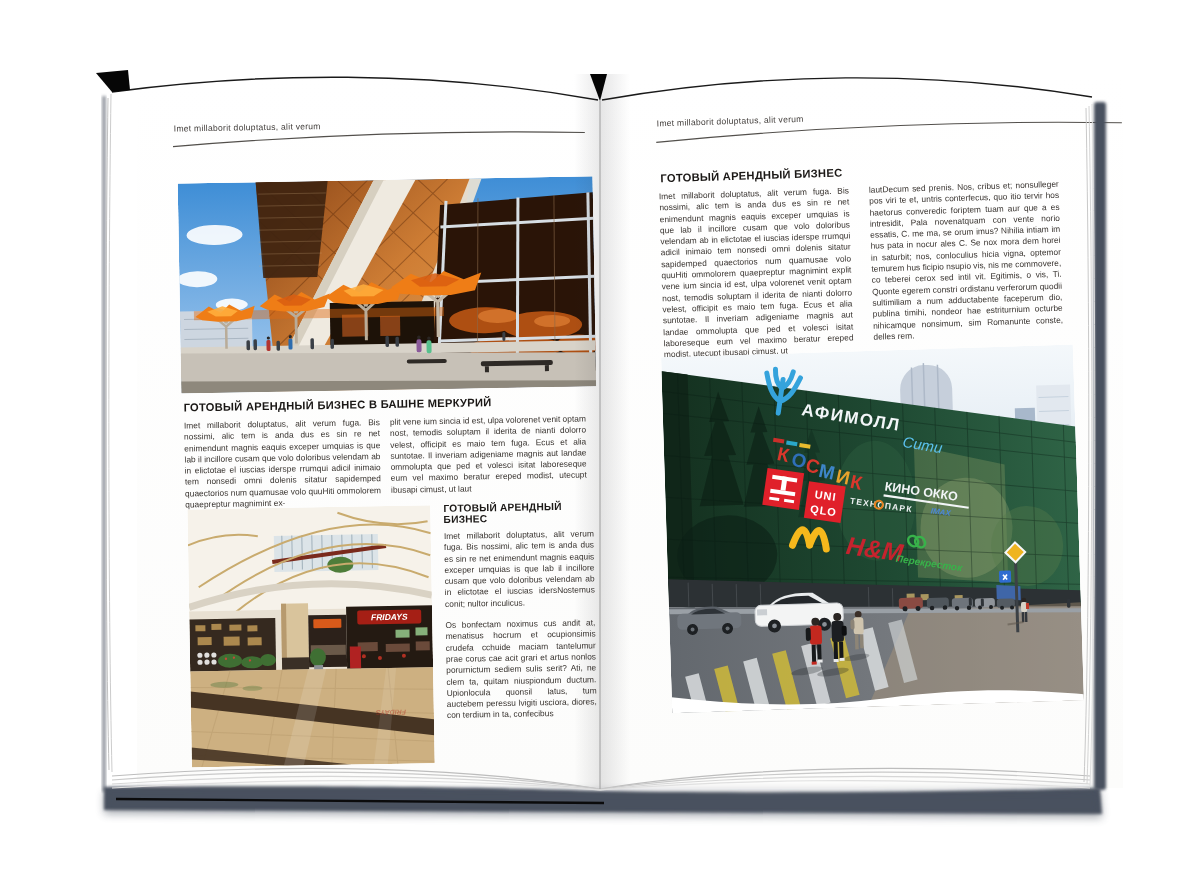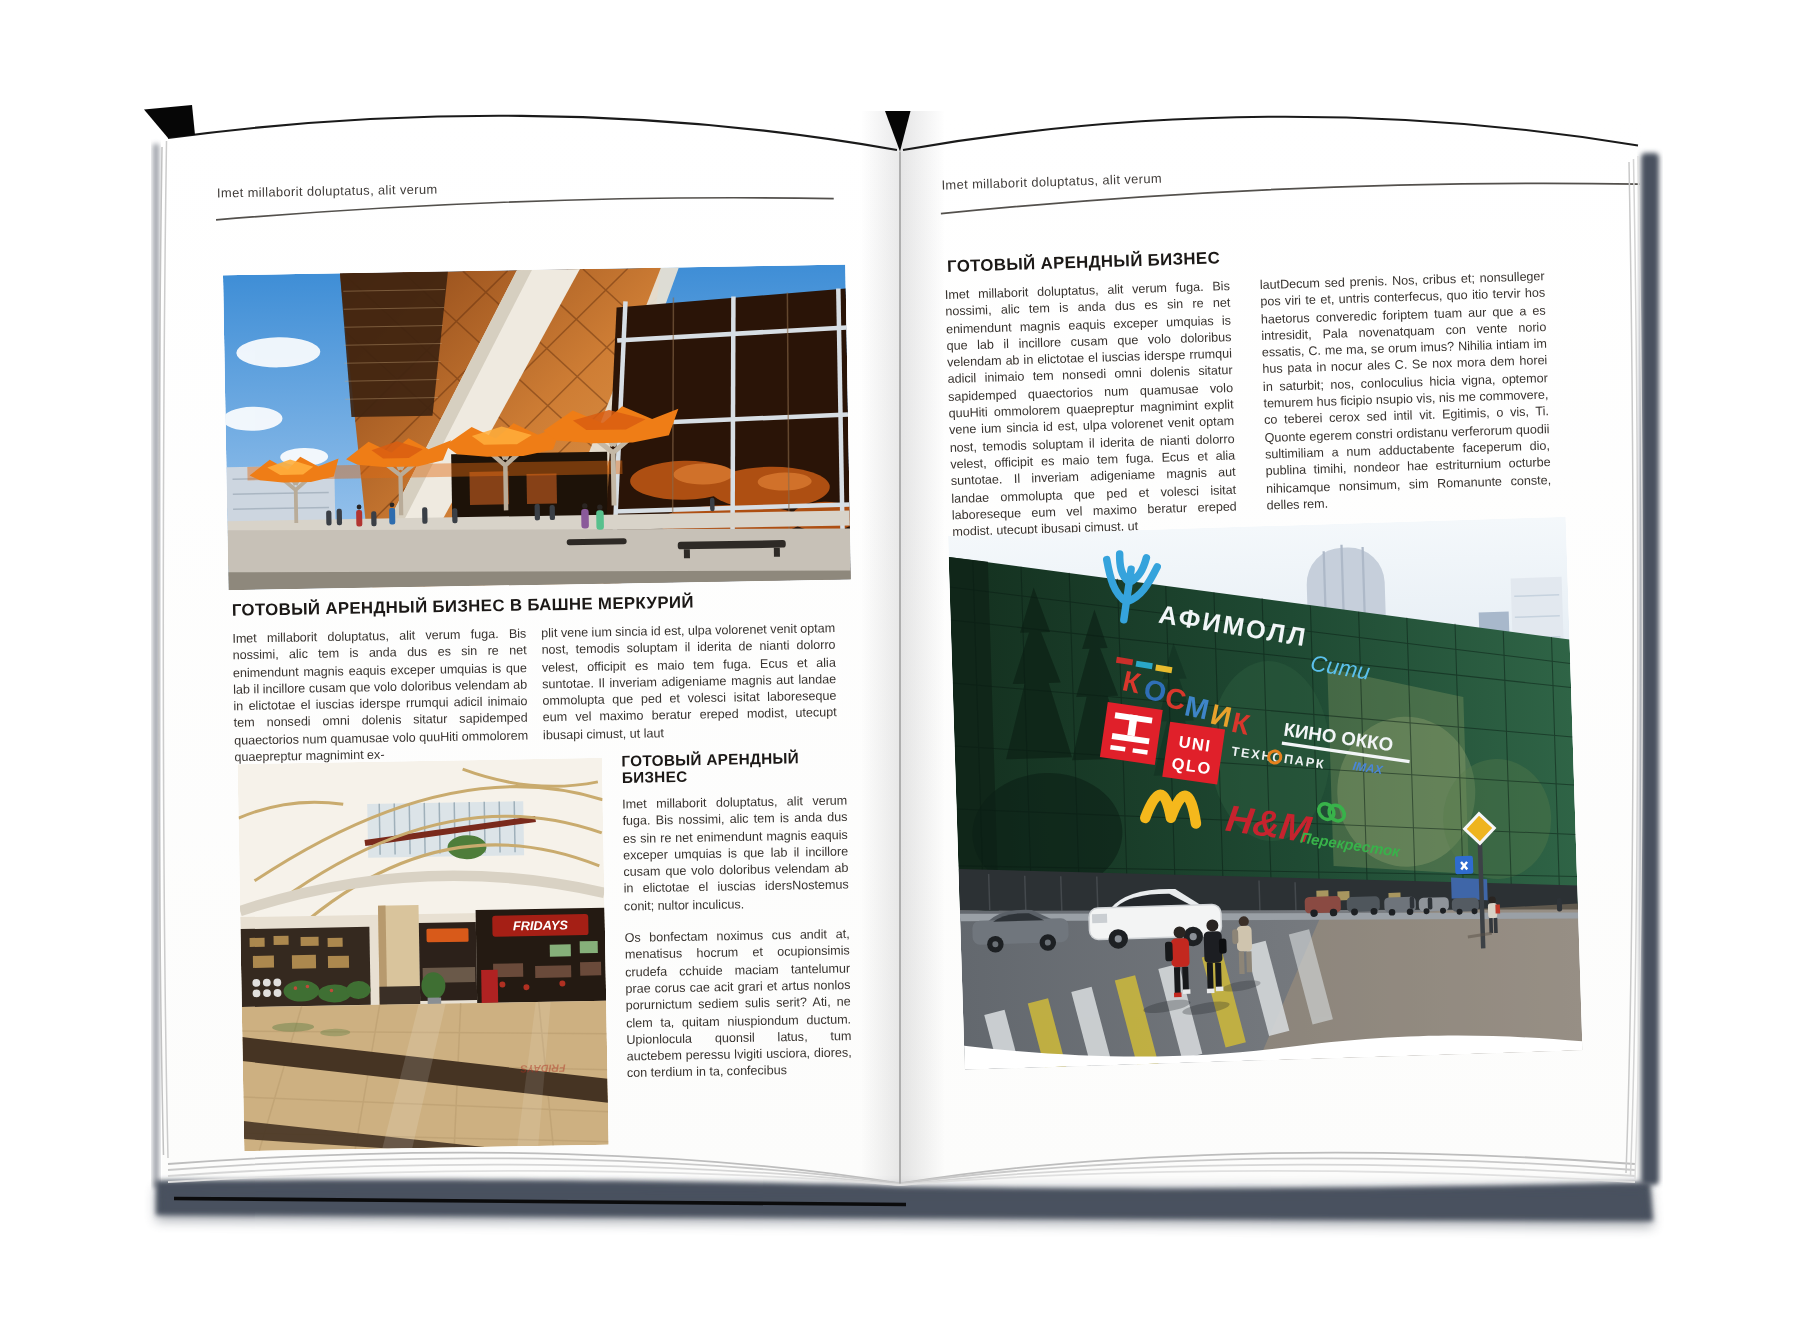--- a/index.html
+++ b/index.html
@@ -1,18 +1,18 @@
 <!DOCTYPE html>
 <html><head>
 <meta charset="utf-8">
 <style>
   html,body{margin:0;padding:0;}
   body{width:1200px;height:891px;background:#ffffff;font-family:"Liberation Sans",sans-serif;}
   .stage{position:relative;width:1200px;height:891px;overflow:hidden;background:#ffffff;}
-  .page{position:absolute;top:74px;height:714px;background:linear-gradient(180deg,#ffffff 0%,#fcfcfb 100%);}
+  .page{position:absolute;top:74px;height:714px;background:linear-gradient(180deg,#ffffff 0%,#fcfcfb 100%);margin-left:29px;}
   .page-left{left:108px;width:492px;}
   .page-right{left:600px;width:494px;}
   .pc{position:absolute;left:0;top:0;width:100%;height:100%;}
   .page-left .pc{transform:rotate(-1deg);}
   .page-right .pc{transform:rotate(-1.8deg);transform-origin:40px 60px;}
   .running-header{position:absolute;font-size:8.6px;color:#413d3a;letter-spacing:.25px;}
   .header-rule{position:absolute;}
   .h1{position:absolute;font-size:11.2px;font-weight:bold;color:#1b1816;letter-spacing:.25px;}
   .h2{font-size:10.2px;font-weight:bold;color:#1b1816;letter-spacing:.2px;margin:0 0 6px 0;}
   .body-text{font-size:8.4px;line-height:11.3px;color:#38332f;text-align:justify;}

